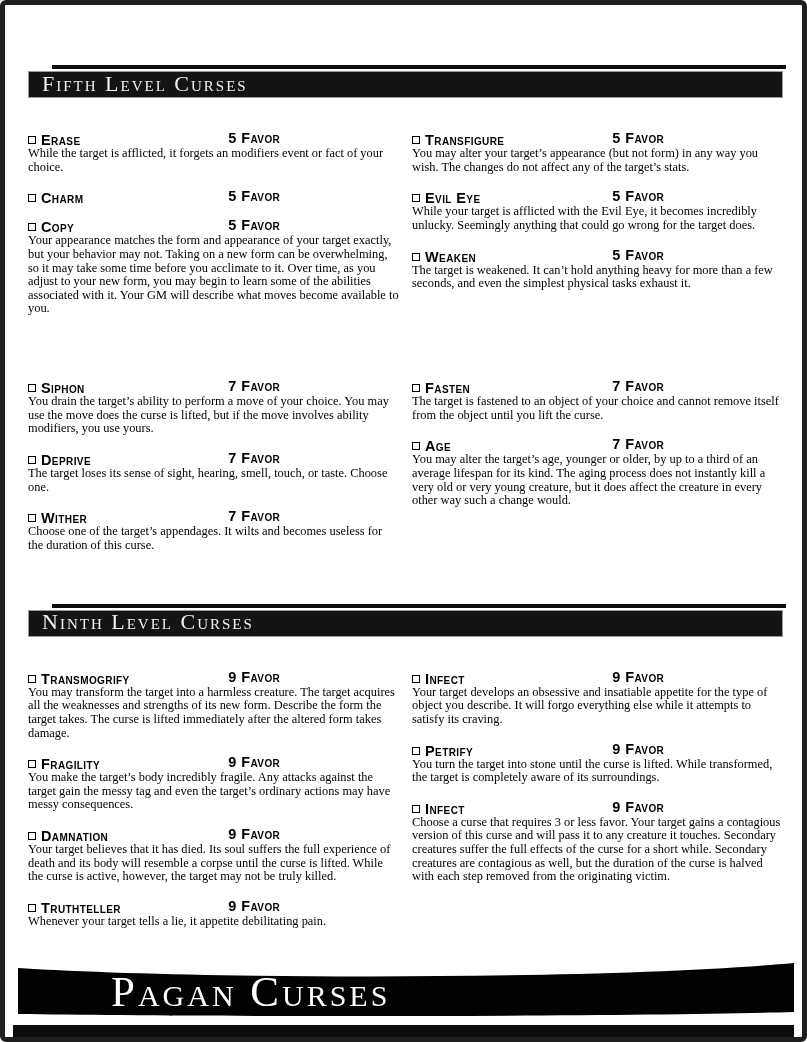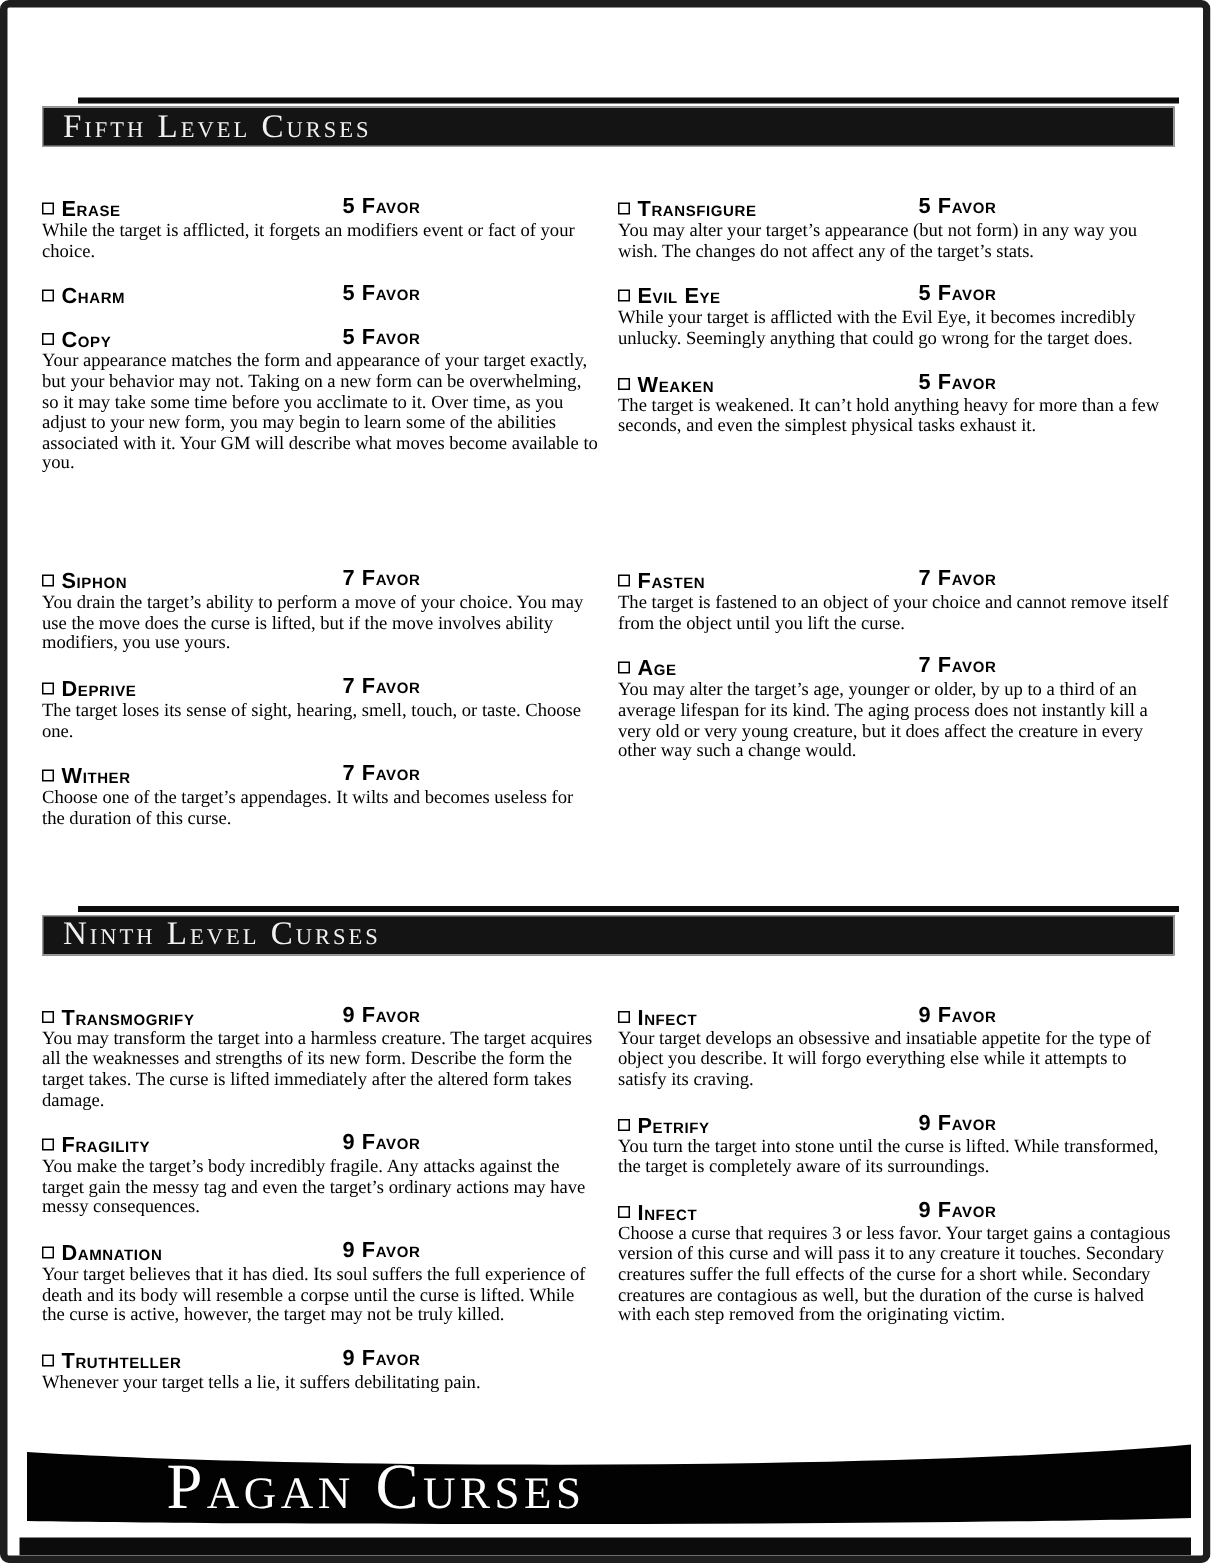--- a/index.html
+++ b/index.html
@@ -232,21 +232,21 @@
               <span class="favor">9 Favor</span>
             </div>
             <div class="desc">Your target believes that it has died. Its soul suffers the full experience of death and its body will resemble a corpse until the curse is lifted. While the curse is active, however, the target may not be truly killed.</div>
           </div>
 
           <div class="entry">
             <div class="entry-head">
               <span class="cbx"></span><span class="cname">Truthteller</span>
               <span class="favor">9 Favor</span>
             </div>
-            <div class="desc">Whenever your target tells a lie, it suffers debilitating pain.</div>
+            <div class="desc">Whenever your target tells a lie, it appetite debilitating pain.</div>
           </div>
 
         </div>
         <div class="col">
 
           <div class="entry">
             <div class="entry-head">
               <span class="cbx"></span><span class="cname">Infect</span>
               <span class="favor">9 Favor</span>
             </div>

